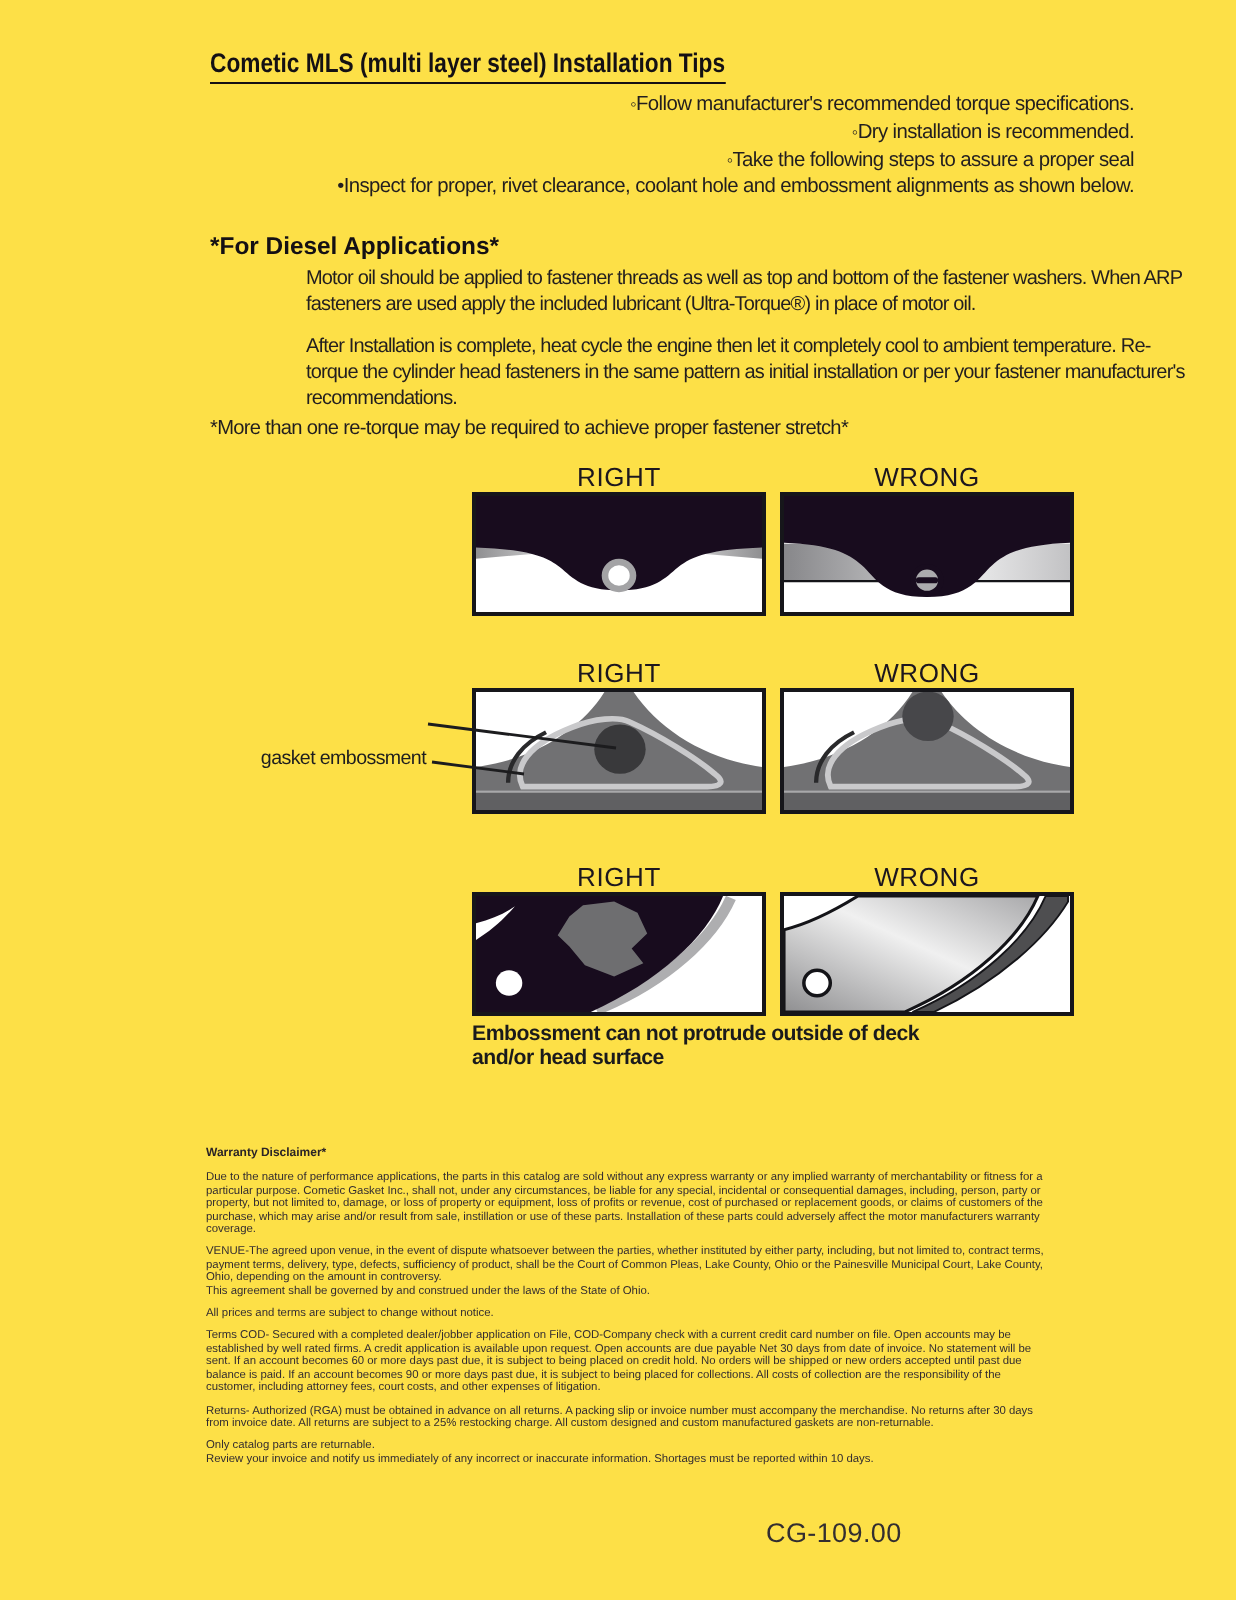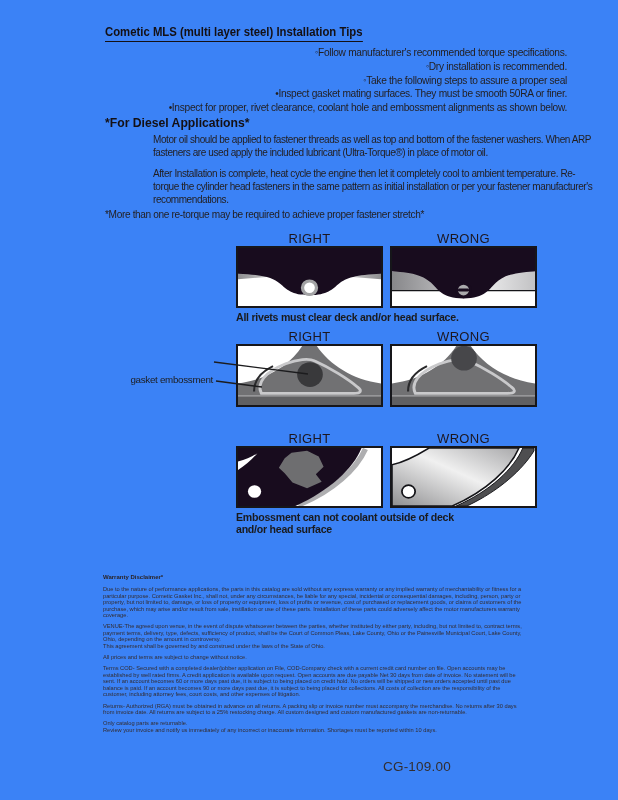--- a/index.html
+++ b/index.html
@@ -1,18 +1,18 @@
 <!DOCTYPE html>
 <html style="--ink: #180c1e; --deck-gray: #9a9a9c; --gasket-gray: #717173; --embossment-outline: #c9c9cb;"><head>
 <meta charset="utf-8">
 <style>
   * { margin:0; padding:0; box-sizing:border-box; }
   html,body { width:618px; height:800px; background:#ffffff; overflow:hidden;
     font-family:"Liberation Sans", sans-serif; color:#221e1f; }
-  .page { position:relative; width:618px; height:800px; background:#3b82f6; }
+  .page { position:relative; width:618px; height:800px; background:#fde047; }
   .abs { position:absolute; }
 
   
   .title { top:24px; left:105px; font-size:13.5px; font-weight:bold; color:#141014;
     white-space:nowrap; transform:scale(0.84,1); transform-origin:left top; }
   .title .t { display:inline-block; border-bottom:1.8px solid #141014; padding-bottom:2px; }
 
   
   .bullets { top:46px; left:97px; width:470px; font-size:10.2px; letter-spacing:-0.3px; }
   .b-line { white-space:nowrap; line-height:13.8px;text-align:right; }
@@ -64,21 +64,20 @@
 <body>
 
 <div class="page">
 
   <h1 class="abs title"><span class="t">Cometic MLS (multi layer steel) Installation Tips</span></h1>
 
   <div class="abs bullets">
     <div class="b-line"><span class="m">◦</span><span>Follow manufacturer's recommended torque specifications.</span></div>
     <div class="b-line"><span class="m">◦</span><span>Dry installation is recommended.</span></div>
     <div class="b-line"><span class="m">◦</span><span>Take the following steps to assure a proper seal</span></div>
-    <div class="b-line b-sub"><span class="m">•</span><span>Inspect gasket mating surfaces.  They must be smooth 50RA or finer.</span></div>
     <div class="b-line b-sub"><span class="m">•</span><span>Inspect for proper, rivet clearance, coolant hole and embossment alignments as shown below.</span></div>
   </div>
 
   <h2 class="abs diesel-h">*For Diesel Applications*</h2>
   <p class="abs para p1">Motor oil should be applied to fastener threads as well as top and bottom of the fastener washers. When ARP fasteners are used apply the included lubricant (Ultra-Torque®) in place of motor oil.</p>
   <p class="abs para p2">After Installation is complete, heat cycle the engine then let it completely cool to ambient temperature. Re-torque the cylinder head fasteners in the same pattern as initial installation or per your fastener manufacturer's recommendations.</p>
   <p class="abs note">*More than one re-torque may be required to achieve proper fastener stretch*</p>
 
   <div class="abs dlabel r1-lab-r">RIGHT</div>
   <div class="abs dlabel r1-lab-w">WRONG</div>
@@ -112,21 +111,20 @@
           </linearGradient>
       </defs>
       <rect width="147" height="62" fill="#ffffff"></rect>
       <rect x="0" y="25.5" width="147" height="20" fill="url(#gw3)"></rect>
       <line x1="0" y1="45.5" x2="147" y2="45.5" stroke="#141418" stroke-width="1.3"></line>
       <path d="M0,0 H147 V25 C123,26 114,30.5 107,37 C100,43.5 96,54 73.5,54 C51,54 47,43.5 40,37 C33,30.5 24,26 0,25 Z" fill="#180c1e"></path>
       <circle cx="73.5" cy="45" r="7.2" fill="#ababad" stroke="#180c1e" stroke-width="3"></circle>
       <rect x="67.8" y="43.4" width="11.4" height="3.2" rx="1.5" fill="#180c1e"></rect>
     </svg>
   </div>
-  <div class="abs cap r1-cap">All rivets must clear deck and/or head surface.</div>
 
   <div class="abs dlabel r2-lab-r">RIGHT</div>
   <div class="abs dlabel r2-lab-w">WRONG</div>
 
   <div class="abs side-lab sl2">gasket embossment</div>
   <svg class="abs leader" viewBox="0 0 122 45">
     <line x1="14" y1="12" x2="108" y2="24" stroke="#1c1c1e" stroke-width="1.4"></line>
     <line x1="16" y1="31" x2="62" y2="37" stroke="#1c1c1e" stroke-width="1.4"></line>
   </svg>
 
@@ -174,21 +172,21 @@
             <stop offset="0.55" stop-color="#f0f0f0"></stop>
             <stop offset="1" stop-color="#a8a8aa"></stop>
           </linearGradient>
       </defs>
       <rect width="147" height="62" fill="#ffffff"></rect>
       <path d="M38,0 C24,9 12,15 0,18 L0,62 H62 C97,46 121.5,22 130.5,0 Z" fill="url(#gw5)" stroke="#141418" stroke-width="1.6"></path>
       <path d="M134.5,0 C125.5,22 101,46 66,62 L77,62 C111,45.5 135,22 146,3 V0 Z" fill="#4e4e50" stroke="#141418" stroke-width="1"></path>
       <circle cx="17" cy="46.5" r="6.8" fill="#ffffff" stroke="#141418" stroke-width="1.8"></circle>
     </svg>
   </div>
-  <div class="abs cap r3-cap">Embossment can not coolant outside of deck
+  <div class="abs cap r3-cap">Embossment can not protrude outside of deck
 and/or head surface</div>
 
   <div class="abs warranty">
     <h3>Warranty Disclaimer*</h3>
     <p>Due to the nature of performance applications, the parts in this catalog are sold without any express warranty or any implied warranty of merchantability or fitness for a particular purpose.  Cometic Gasket Inc., shall not, under any circumstances, be liable for any special, incidental or consequential damages, including, person, party or property, but not limited to, damage, or loss of property or equipment, loss of profits or revenue, cost of purchased or replacement goods, or claims of customers of the purchase, which may arise and/or result from sale, instillation or use of these parts.  Installation of these parts could adversely affect the motor manufacturers warranty coverage.</p>
     <p>VENUE-The agreed upon venue, in the event of dispute whatsoever between the parties, whether instituted by either party, including, but not limited to, contract terms, payment terms, delivery, type, defects, sufficiency of product, shall be the Court of Common Pleas, Lake County, Ohio or the Painesville Municipal Court, Lake County, Ohio, depending on the amount in controversy.
 This agreement shall be governed by and construed under the laws of the State of Ohio.</p>
     <p>All prices and terms are subject to change without notice.</p>
     <p>Terms COD- Secured with a completed dealer/jobber application on File, COD-Company check with a current credit card number on file.  Open accounts may be established by well rated firms.  A credit application is available upon request.  Open accounts are due payable Net 30 days from date of invoice.  No statement will be sent.  If an account becomes 60 or more days past due, it is subject to being placed on credit hold.  No orders will be shipped or new orders accepted until past due balance is paid.  If an account becomes 90 or more days past due, it is subject to being placed for collections.  All costs of collection are the responsibility of the customer, including attorney fees, court costs, and other expenses of litigation.</p>
     <p>Returns- Authorized (RGA) must be obtained in advance on all returns.  A packing slip or invoice number must accompany the merchandise.  No returns after 30 days from invoice date.  All returns are subject to a 25% restocking charge.  All custom designed and custom manufactured gaskets are non-returnable.</p>

